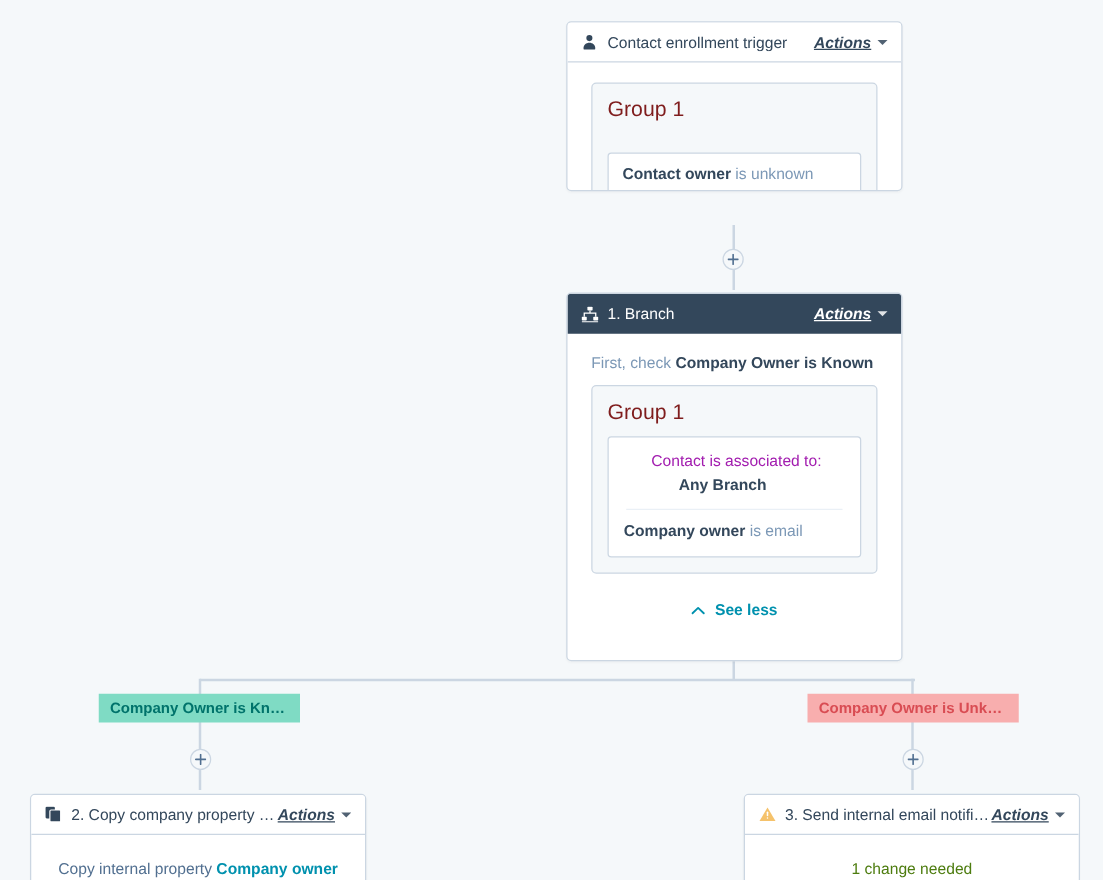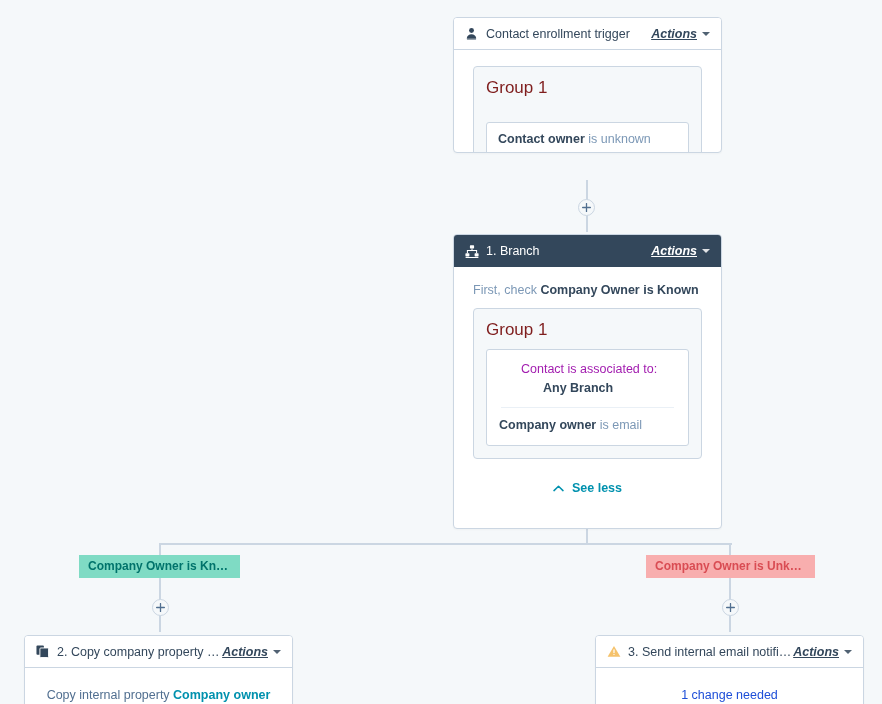--- a/index.html
+++ b/index.html
@@ -104,21 +104,21 @@
     padding:4px 9px;box-sizing:border-box;
     white-space:nowrap;overflow:hidden;text-overflow:ellipsis;
     line-height:1.25;
   }
   .branch-label.green{background:#7fdbc4;color:#00736b;}
   .branch-label.red{background:#f8aeae;color:#d94c53;}
 
   
   .body-line{font-size:12.5px;color:#516f90;text-align:center;padding-top:8px;}
   .body-line b{color:#0091ae;font-weight:700;}
-  .body-line.plain{color:#1d4ed8;}
+  .body-line.plain{color:#4d7c0f;}
 </style>
 </head>
 <body>
 
 <div class="canvas">
 
   <div class="vline" style="left:586px;top:180px;height:52px;"></div>
   <div class="plus" style="left:578px;top:199px;">
     <svg width="9" height="9" viewBox="0 0 9 9" aria-hidden="true">
       <path d="M4.5 0.6 V8.4 M0.6 4.5 H8.4" stroke="#516f90" stroke-width="1.3" stroke-linecap="round"></path>

